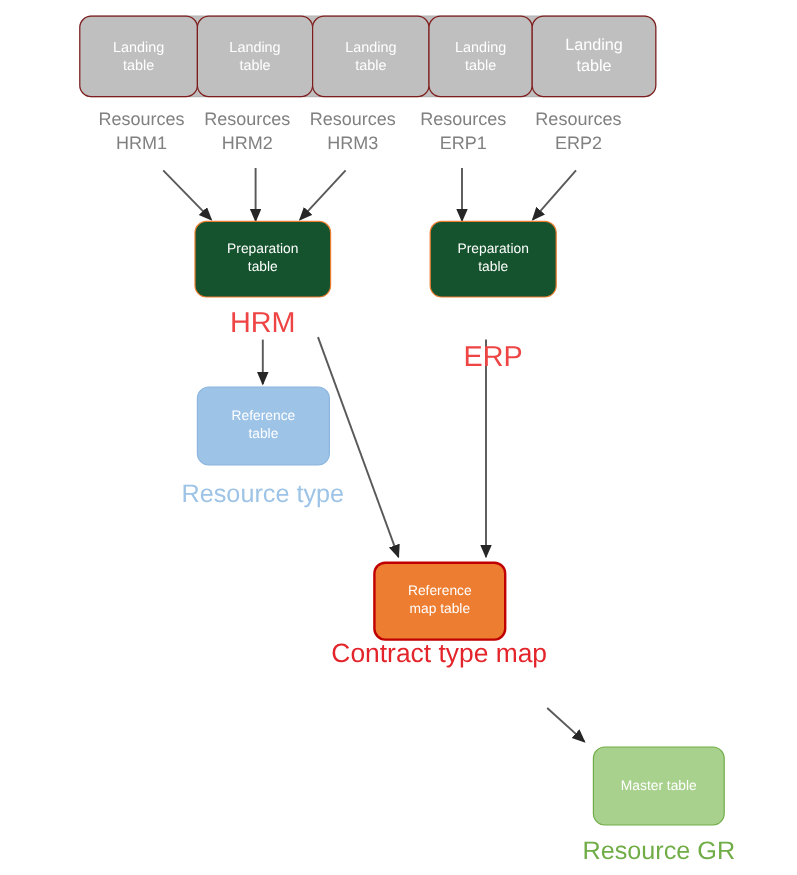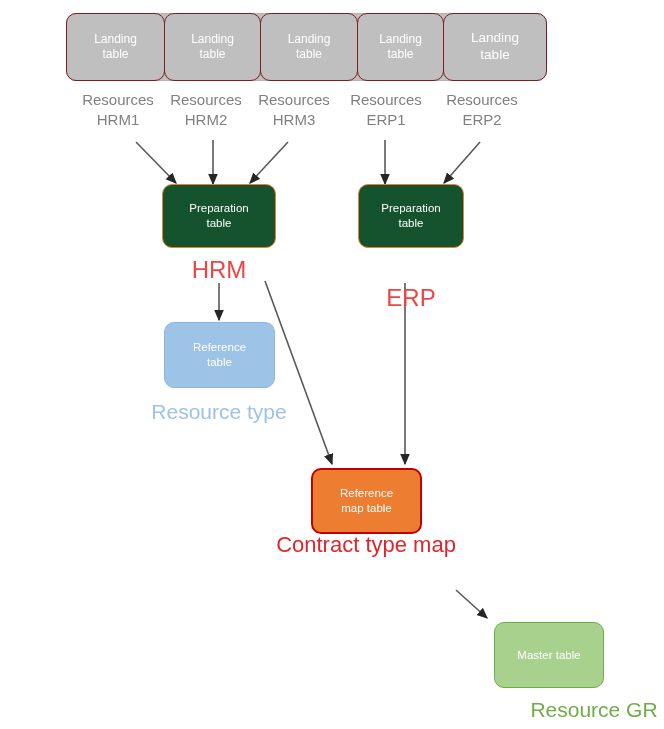--- a/index.html
+++ b/index.html
@@ -118,21 +118,20 @@
     color: #9dc3e6;
     font-size: 21px;
   }
   .cap-contract-type-map {
     color: #e3242b;
     font-size: 22px;
   }
   .cap-resource-gr {
     color: #70ad47;
     font-size: 21px;
-    margin-left: 45px;
   }
 </style>
 </head>
 <body>
 
 <div id="diagram-root">
 
   <div class="landing-band"></div>
 
   <div class="landing-box" style="left:66px; width:99px;">

